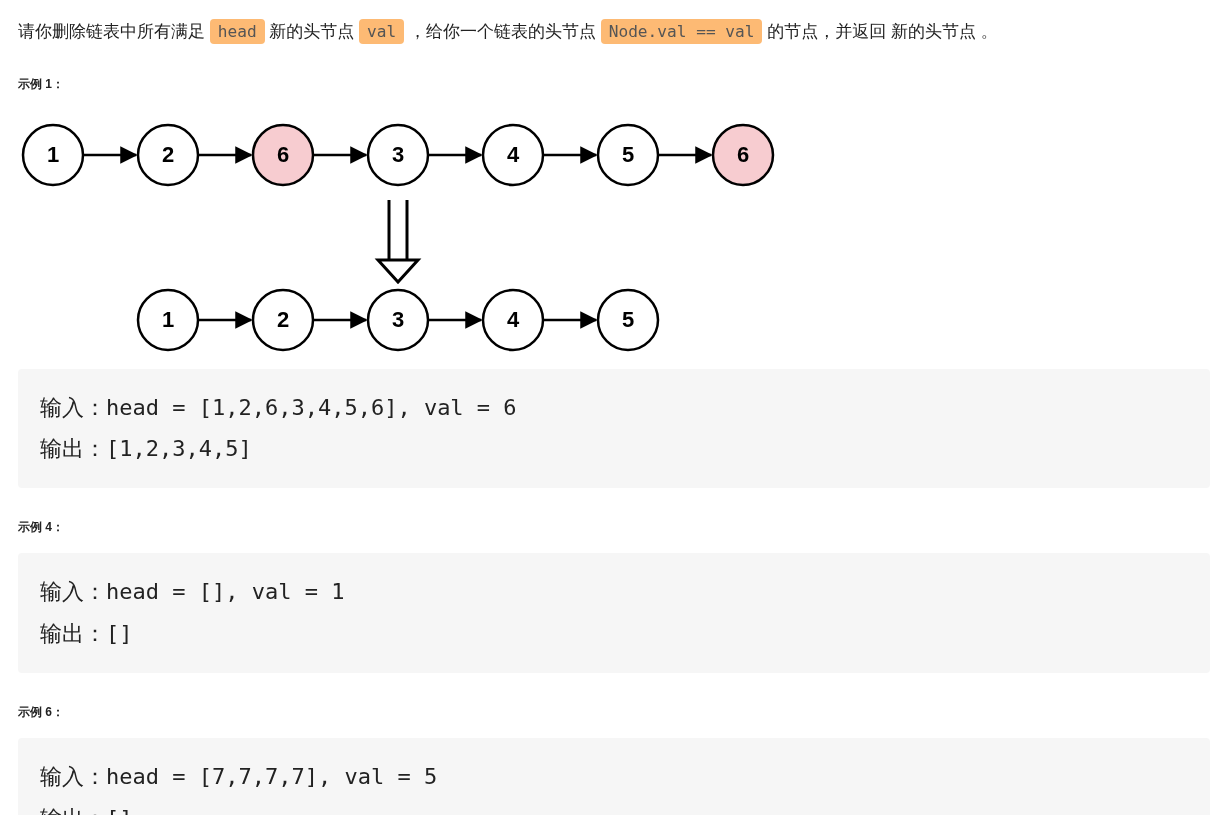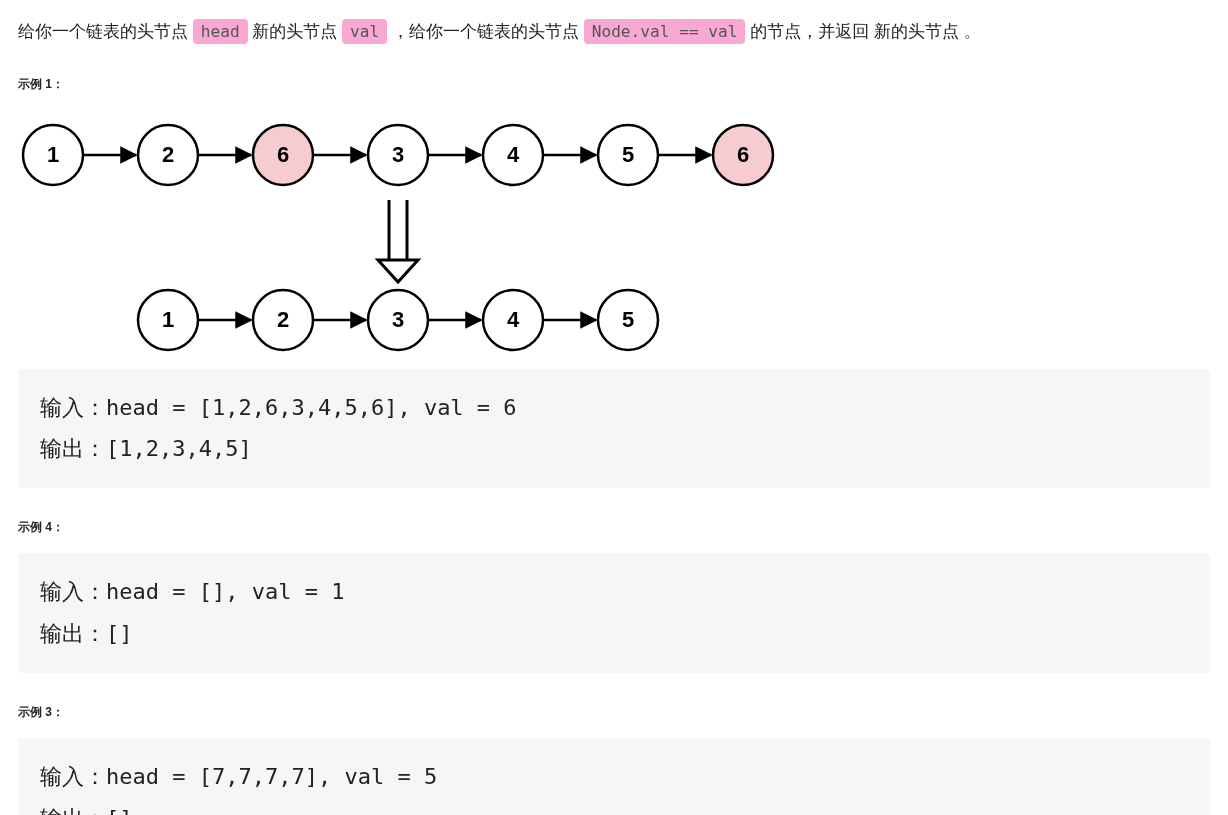--- a/index.html
+++ b/index.html
@@ -8,21 +8,21 @@
     padding: 18px;
     font-family: -apple-system, BlinkMacSystemFont, "Segoe UI", "PingFang SC", "Microsoft YaHei", sans-serif;
     font-size: 17px;
     color: #222;
     background: #fff;
     line-height: 1.6;
     position: relative;
   }
   p.description { margin: 0 0 30px 0; }
   code.inline {
-    background: #f9a8d4;
+    background: #fdba74;
     color: #555;
     padding: 3px 8px;
     border-radius: 4px;
     font-family: ui-monospace, Menlo, Consolas, monospace;
     font-size: 0.95em;
   }
   strong.bold { font-weight: 400; }
   h4.example-title {
     font-size: 12px;
     font-weight: 700;
@@ -37,21 +37,21 @@
     font-size: 22px;
     line-height: 1.9;
     white-space: pre-wrap;
   }
   .diagram { margin: 10px 0 0 0; }
 </style>
 </head>
 <body>
 
 <p class="description">
-  <span>给你一个链表的头节点 </span>
+  <span>请你删除链表中所有满足 </span>
   <code class="inline">head</code>
   <span> 新的头节点 </span>
   <code class="inline">val</code>
   <span> ，给你一个链表的头节点 </span>
   <code class="inline">Node.val == val</code>
   <span> 的节点，并返回 </span>
   <strong class="bold">新的头节点</strong>
   <span> 。</span>
 </p>
 
@@ -104,15 +104,15 @@
     </svg>
 </div>
 
 <pre class="codeblock"><span>输入：</span><span>head = [1,2,6,3,4,5,6], val = 6</span>
 <span>输出：</span><span>[1,2,3,4,5]</span></pre>
 
 <h4 class="example-title">示例 4：</h4>
 <pre class="codeblock"><span>输入：</span><span>head = [], val = 1</span>
 <span>输出：</span><span>[]</span></pre>
 
-<h4 class="example-title">示例 3：</h4>
+<h4 class="example-title">示例 6：</h4>
 <pre class="codeblock"><span>输入：</span><span>head = [7,7,7,7], val = 5</span>
 <span>输出：</span><span>[]</span></pre>
 
 </body></html>

